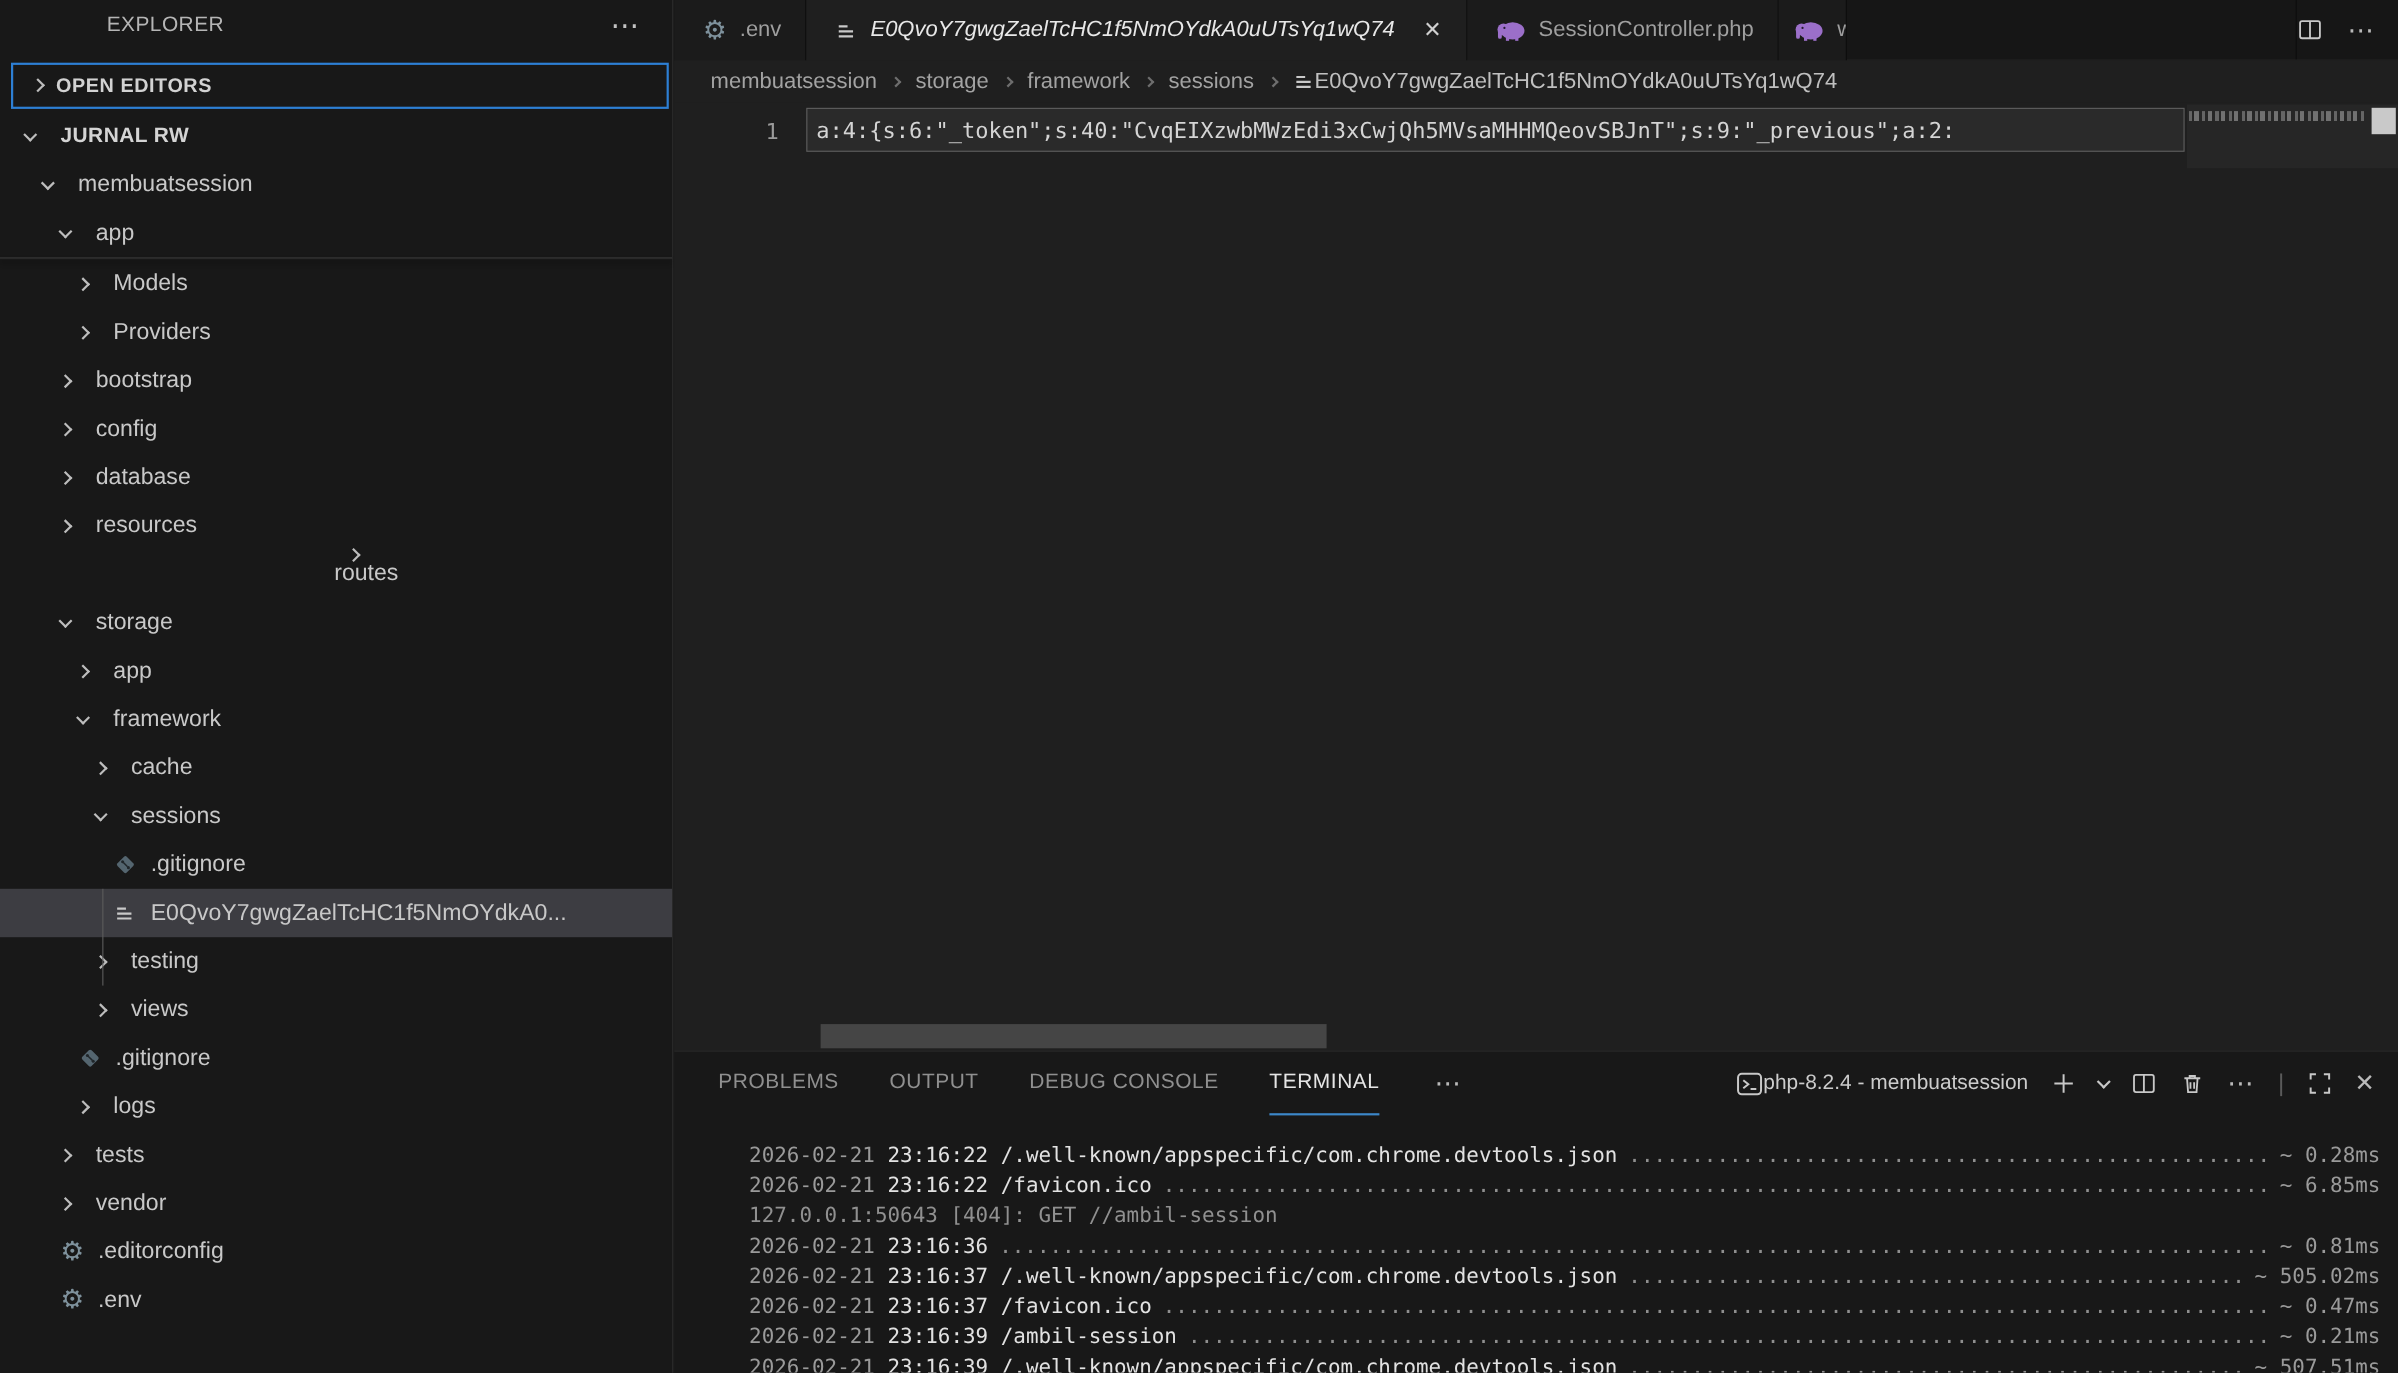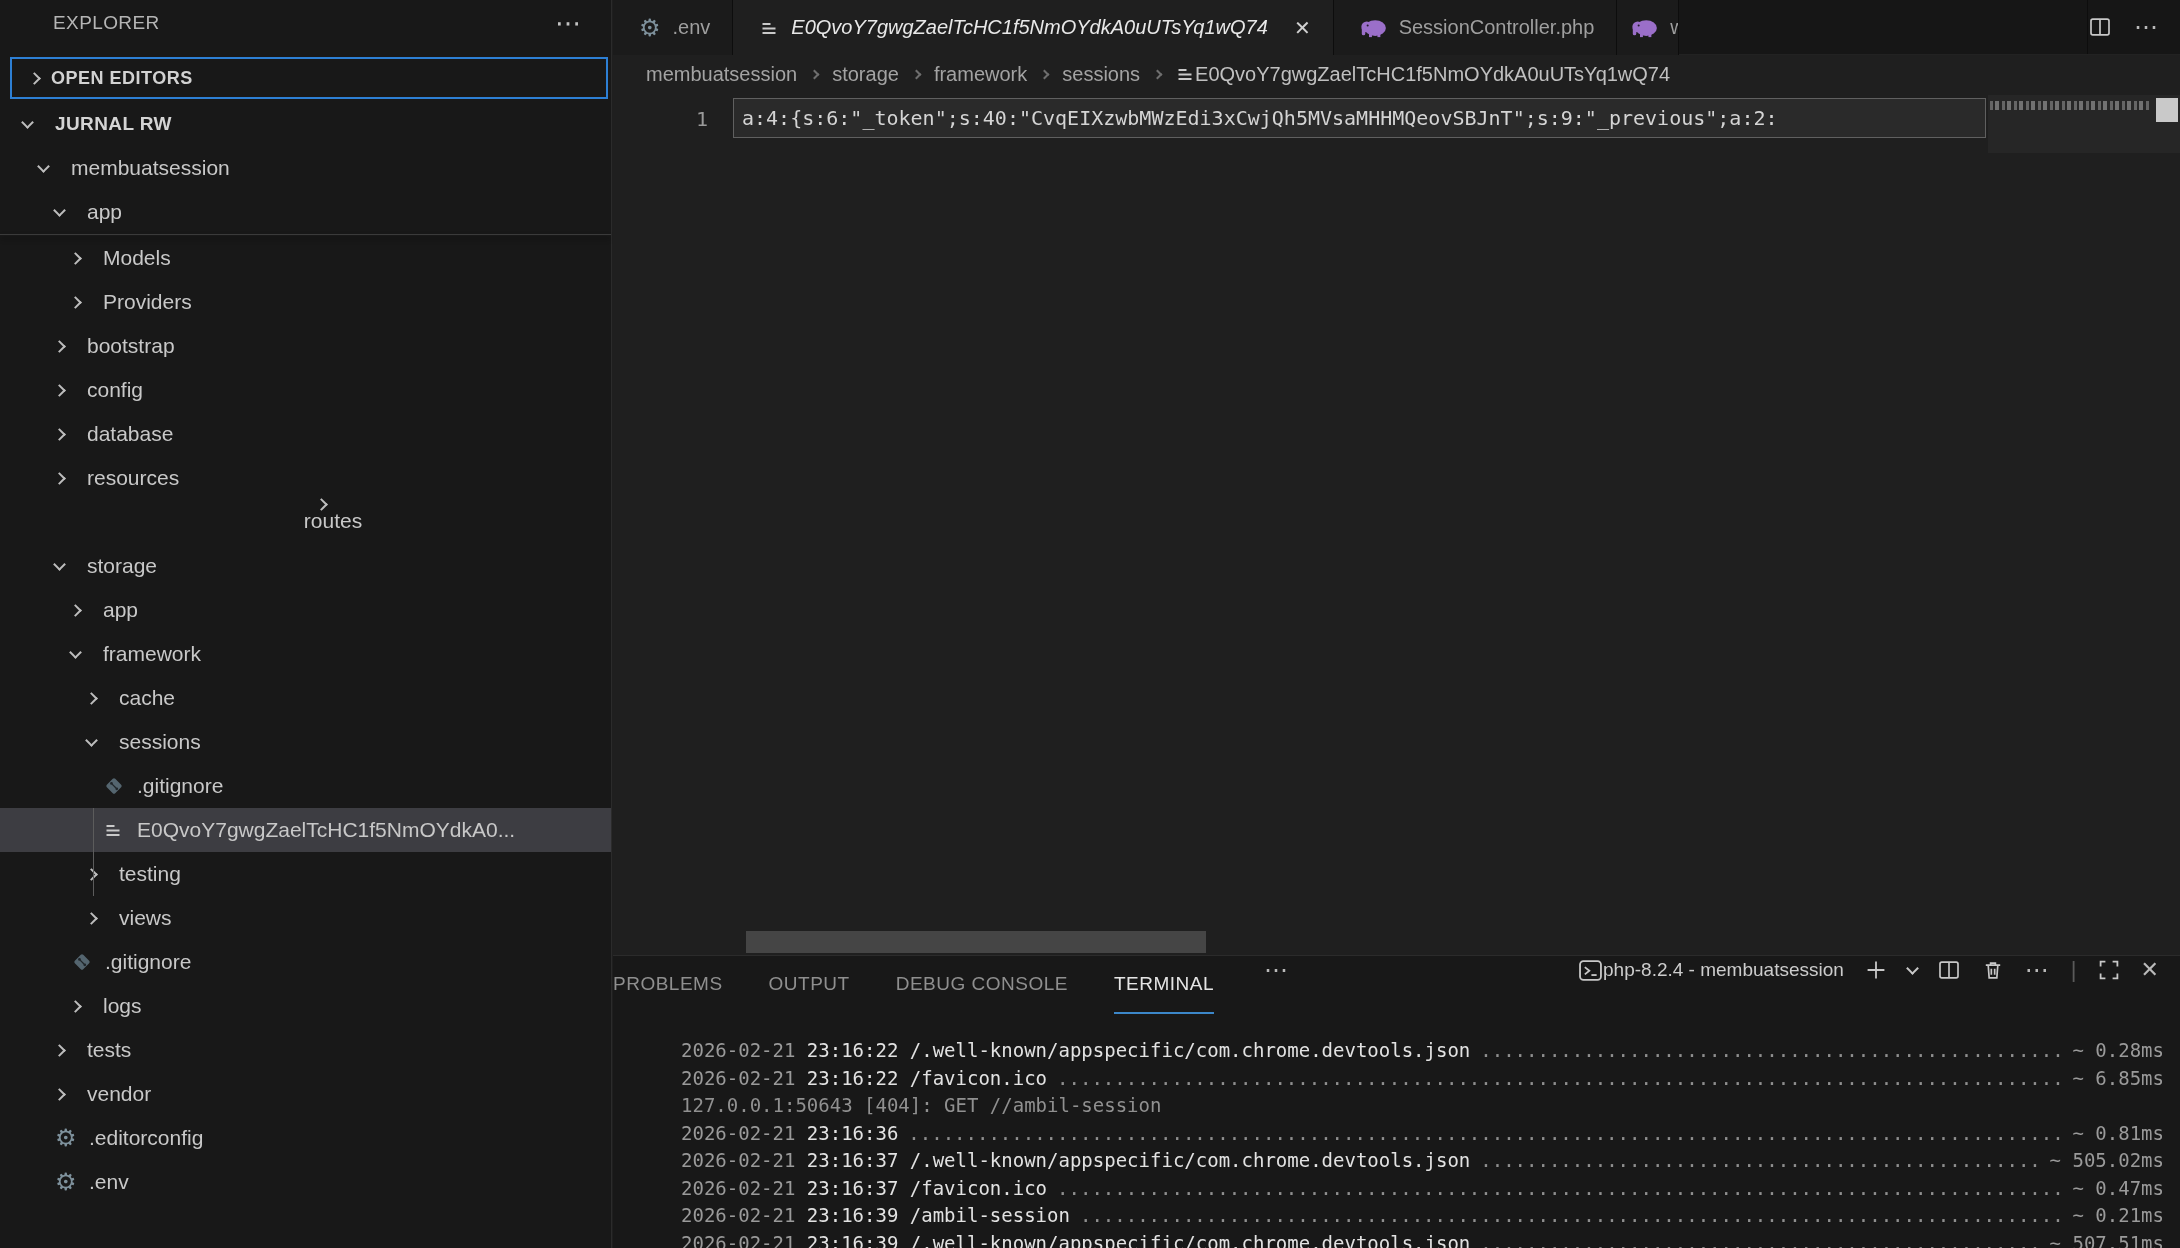--- a/index.html
+++ b/index.html
@@ -1,21 +1,21 @@
 <!DOCTYPE html>
 <html><head>
 <meta charset="utf-8">
 <style>
   html,body{margin:0;padding:0;width:2180px;height:1248px;overflow:hidden;background:#1f1f1f;
     font-family:"Liberation Sans",sans-serif;-webkit-font-smoothing:antialiased;}
   *{box-sizing:border-box;}
 
   
   #sidebar{position:absolute;left:0;top:0;width:612px;height:1248px;background:#181818;border-right:1px solid #2b2b2b;}
-  #explorer-head{position:absolute;left:0;top:0;width:100%;height:46px;display:flex;align-items:center;}
+  #explorer-head{position:absolute;left:0;top:0;width:100%;height:46px;display:flex;align-items:center;padding-left:44px;}
   #explorer-title{margin-left:53px;font-size:19px;color:#b5b5b5;letter-spacing:.4px;}
   #explorer-more{position:absolute;right:28px;top:0;height:46px;display:flex;align-items:center;color:#c2c2c2;font-size:26px;letter-spacing:2px;cursor:pointer;}
   #open-editors{position:absolute;left:10px;top:57px;width:598px;height:42px;border:2px solid #2d7fd4;background:#181818;display:flex;align-items:center;}
   #open-editors .lbl{font-size:18px;font-weight:bold;color:#d2d2d2;letter-spacing:.5px;margin-left:12px;}
   #tree{position:absolute;left:0;top:102px;width:100%;}
   .row{height:44px;display:flex;align-items:center;color:#c8c8c8;font-size:21px;white-space:nowrap;cursor:pointer;}
   .row.selected{background:#3d3d42;}
   .row .twistie{width:32px;display:flex;align-items:center;flex:none;}
   .row .ficon{width:34px;display:flex;align-items:center;flex:none;}
   .row.root .lbl{font-weight:bold;font-size:19px;color:#d4d4d4;letter-spacing:.4px;}
@@ -50,21 +50,21 @@
   #code-text{font-family:"DejaVu Sans Mono",monospace;font-size:20px;color:#d4d4d4;white-space:pre;padding-left:8px;}
   #minimap{position:absolute;right:0;top:0;width:192px;height:100%;cursor:pointer;}
   #minimap-slider{position:absolute;left:0;top:2px;width:100%;height:58px;background:rgba(255,255,255,.035);}
   #minimap-line{position:absolute;left:2px;top:8px;width:160px;height:9px;opacity:.75;
      background:repeating-linear-gradient(90deg,#7a7a7a 0 3px,transparent 3px 5px,#8a8a8a 5px 9px,transparent 9px 12px);}
   #overview-mark{position:absolute;right:2px;top:5px;width:22px;height:24px;background:#c9c9c9;}
   #hscrollbar{position:absolute;left:133px;top:838px;width:460px;height:22px;background:#454545;cursor:pointer;}
 
   
   #panel{position:absolute;left:613px;top:955px;right:0;bottom:0;background:#181818;border-top:1px solid #2b2b2b;overflow:hidden;}
-  #panel-head{position:absolute;left:0;top:0;right:0;height:58px;display:flex;align-items:flex-start;}
+  #panel-head{position:absolute;left:0;top:0;right:0;height:58px;display:flex;align-items:center;padding-left:40px;}
   .ptab{height:100%;display:flex;align-items:center;margin-right:46px;font-size:19px;color:#8f8f8f;letter-spacing:.5px;border-bottom:2px solid transparent;cursor:pointer;}
   .ptab.active{color:#e5e5e5;border-bottom-color:#3c87c9;}
   #panel-more{color:#b9b9b9;font-size:24px;letter-spacing:2px;margin-left:4px;cursor:pointer;}
   #panel-right{margin-left:auto;display:flex;align-items:center;gap:20px;padding-right:21px;}
   #term-select{display:flex;align-items:center;cursor:pointer;}
   #term-label{font-size:19px;color:#cccccc;}
   .psep{color:#5a5a5a;font-size:22px;}
   #terminal{position:absolute;left:0;top:58px;right:0;bottom:0;overflow:hidden;}
   .tline{display:flex;align-items:baseline;height:27.5px;line-height:27.5px;padding:0 16px 0 68px;
      font-family:"DejaVu Sans Mono",monospace;font-size:19px;white-space:pre;}

